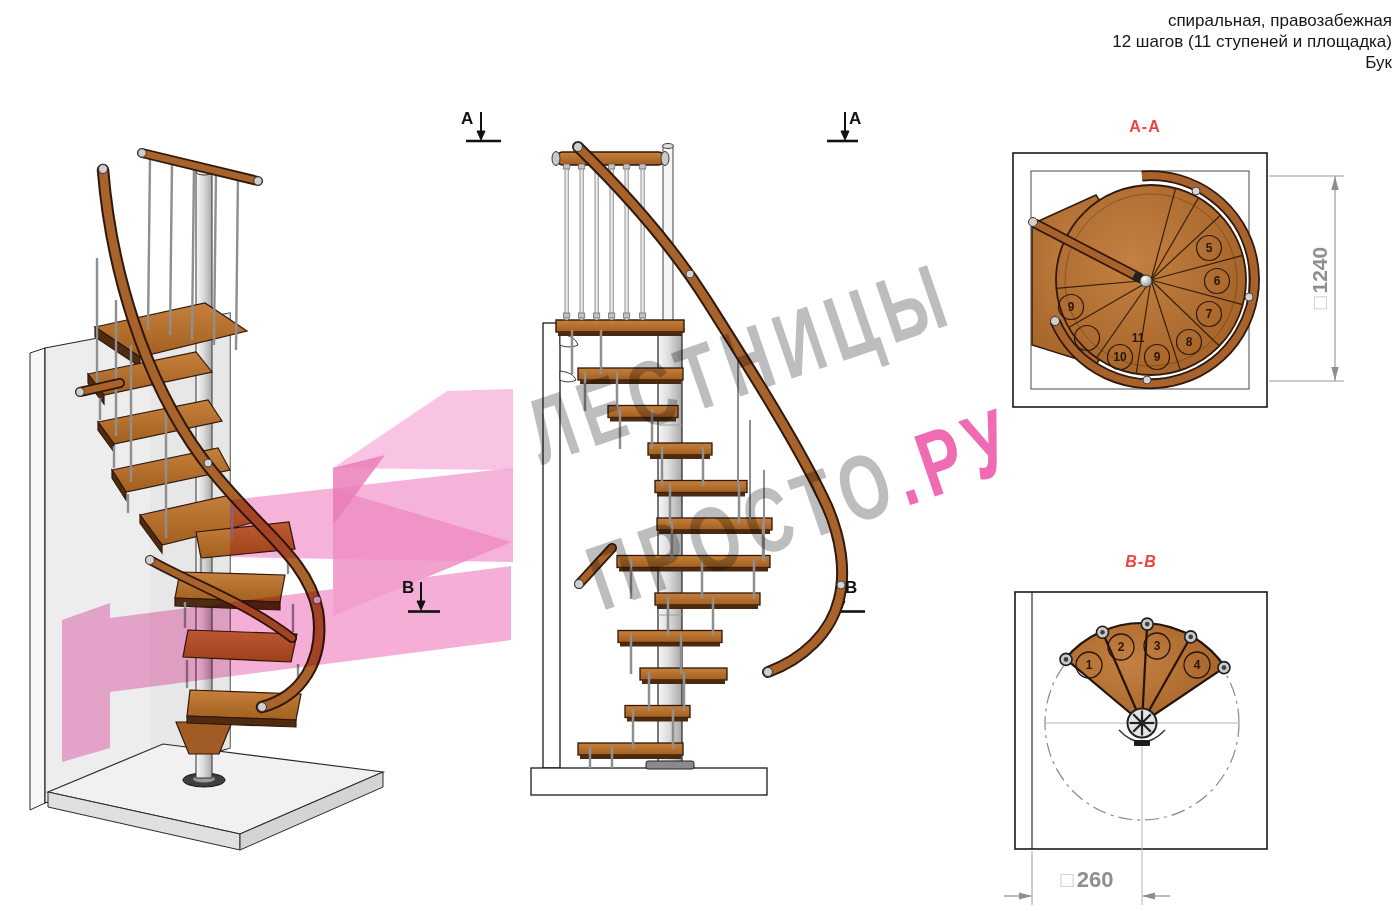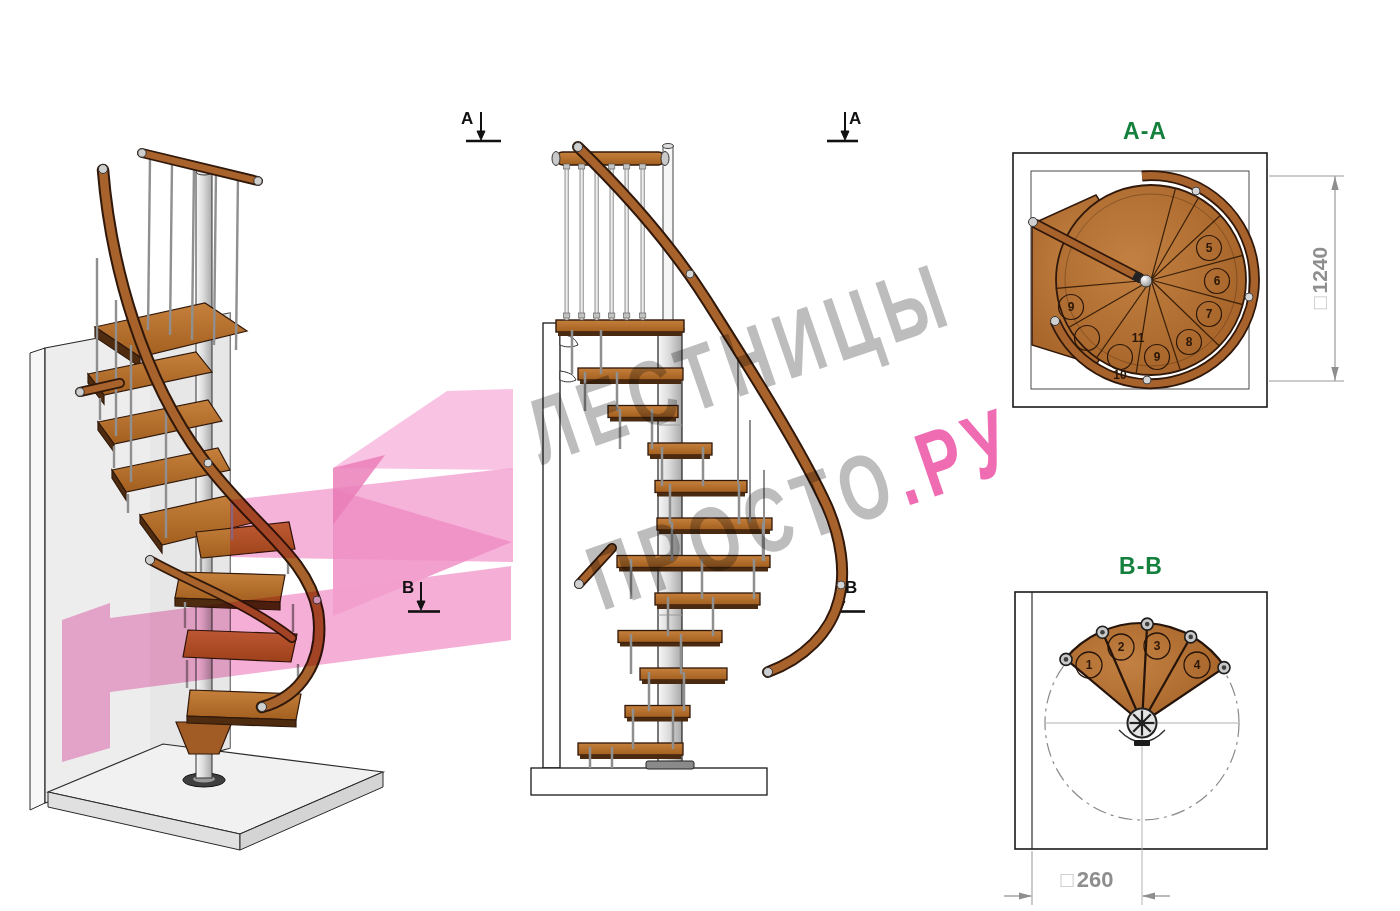--- a/index.html
+++ b/index.html
@@ -1,22 +1,22 @@
 <!DOCTYPE html>
 <html><head>
 <meta charset="utf-8">
 <style>
   html,body{margin:0;padding:0;background:#fff;}
   #stage{position:relative;width:1400px;height:911px;background:#fff;overflow:hidden;
          font-family:"Liberation Sans","DejaVu Sans",sans-serif;}
   #drawing{position:absolute;left:0;top:0;}
   .hdr{position:absolute;top:10px;right:8px;text-align:right;font-size:17px;line-height:21px;color:#161616;}
-  .view-title{position:absolute;width:70px;text-align:center;font-size:23px;font-weight:bold;color:#15803d;letter-spacing:1px;}
+  .view-title{position:absolute;width:70px;text-align:center;font-size:16px;font-weight:bold;color:#ef4444;letter-spacing:1px;}
   #title-aa{left:1110px;top:118px;}
-  #title-bb{left:1106px;top:553px;}
+  #title-bb{left:1106px;top:553px;font-style:italic;}
   .marker-letter{position:absolute;font-size:17px;font-weight:bold;color:#111;}
   #mk-a-left{left:461px;top:109px;}
   #mk-a-right{left:849px;top:109px;}
   #mk-b-left{left:402px;top:578px;}
   #mk-b-right{left:845px;top:578px;}
   .stepnum{position:absolute;transform:translate(-50%,-50%);font-size:12px;font-weight:600;color:#2b1708;}
   .dim-label{position:absolute;font-weight:bold;color:#8e8e8e;white-space:nowrap;}
   #dim-1240{left:1320px;top:278px;transform:translate(-50%,-50%) rotate(-90deg);font-size:21px;}
   #dim-620{left:1087px;top:880px;transform:translate(-50%,-50%);font-size:22px;}
   .dim-prefix{color:#c6c6c6;font-weight:normal;margin-right:3px;}
@@ -385,20 +385,25 @@
     <g>
       <line x1="1032" y1="851" x2="1032" y2="905" stroke="#999" stroke-width="1"></line>
       <line x1="1004" y1="896" x2="1031" y2="896" stroke="#8e8e8e" stroke-width="1.2"></line>
       <line x1="1143" y1="896" x2="1170" y2="896" stroke="#8e8e8e" stroke-width="1.2"></line>
       <polygon points="1019,892.6 1019,899.4 1032,896" fill="#8e8e8e"></polygon>
       <polygon points="1155,892.6 1155,899.4 1142,896" fill="#8e8e8e"></polygon>
     </g>
   </g>
 </svg>
 
+  <div class="hdr">
+    <div>спиральная, правозабежная</div>
+    <div>12 шагов (11 ступеней и площадка)</div>
+    <div>Бук</div>
+  </div>
 
   <div id="watermark">
     <div>ЛЕСТНИЦЫ</div>
     <div class="l2"><span>ПРОСТО</span><span class="accent">.РУ</span></div>
   </div>
 
   <div id="title-aa" class="view-title">A-A</div>
   <div id="title-bb" class="view-title">B-B</div>
 
   <div id="mk-a-left" class="marker-letter">A</div>
@@ -407,21 +412,21 @@
   <div id="mk-b-right" class="marker-letter">B</div>
 
   <div id="dim-1240" class="dim-label"><span class="dim-prefix">□</span><span>1240</span></div>
   <div id="dim-620" class="dim-label"><span class="dim-prefix">□</span><span>260</span></div>
 
   <div class="stepnum" style="left:1209px;top:248px">5</div>
   <div class="stepnum" style="left:1217px;top:281px">6</div>
   <div class="stepnum" style="left:1209px;top:314px">7</div>
   <div class="stepnum" style="left:1189px;top:342px">8</div>
   <div class="stepnum" style="left:1157px;top:357px">9</div>
-  <div class="stepnum" style="left:1120px;top:375px">10</div>
+  <div class="stepnum" style="left:1120px;top:357px">10</div>
   <div class="stepnum" style="left:1138px;top:338px">11</div>
   <div class="stepnum" style="left:1071px;top:307px">9</div>
 
   <div class="stepnum" style="left:1089px;top:665px">1</div>
   <div class="stepnum" style="left:1121px;top:647px">2</div>
   <div class="stepnum" style="left:1157px;top:646px">3</div>
   <div class="stepnum" style="left:1197px;top:665px">4</div>
 
 </div>
 

